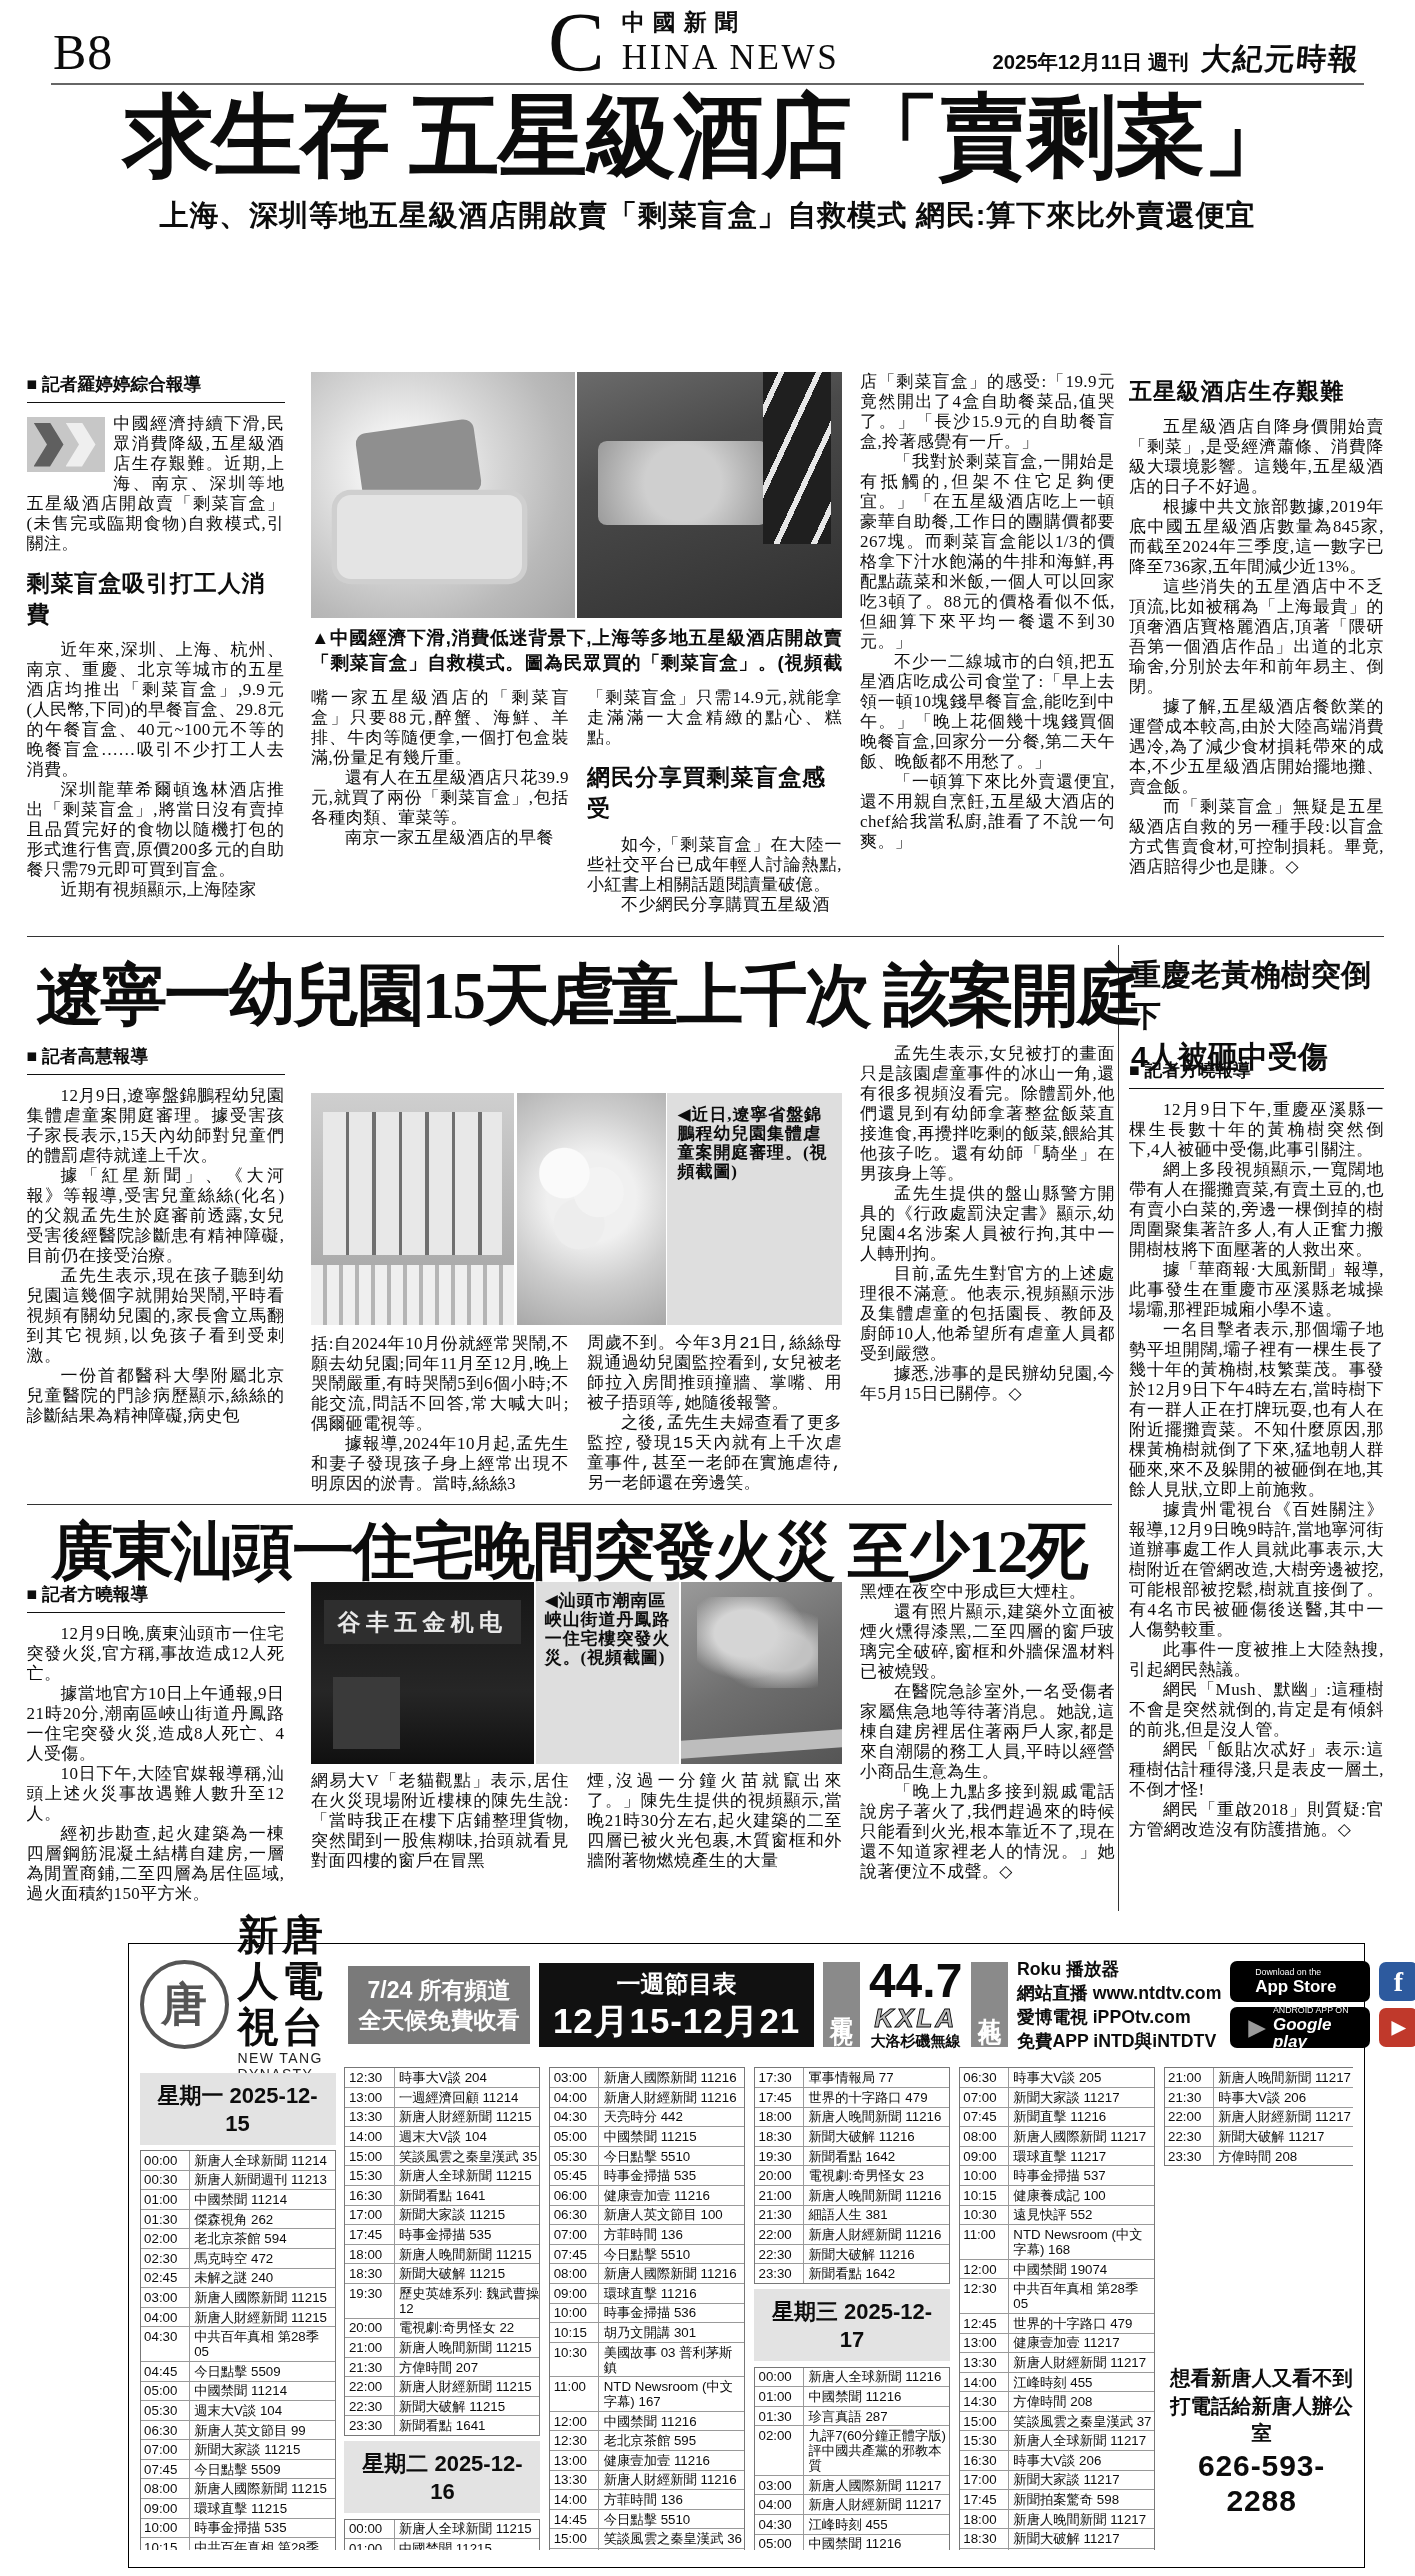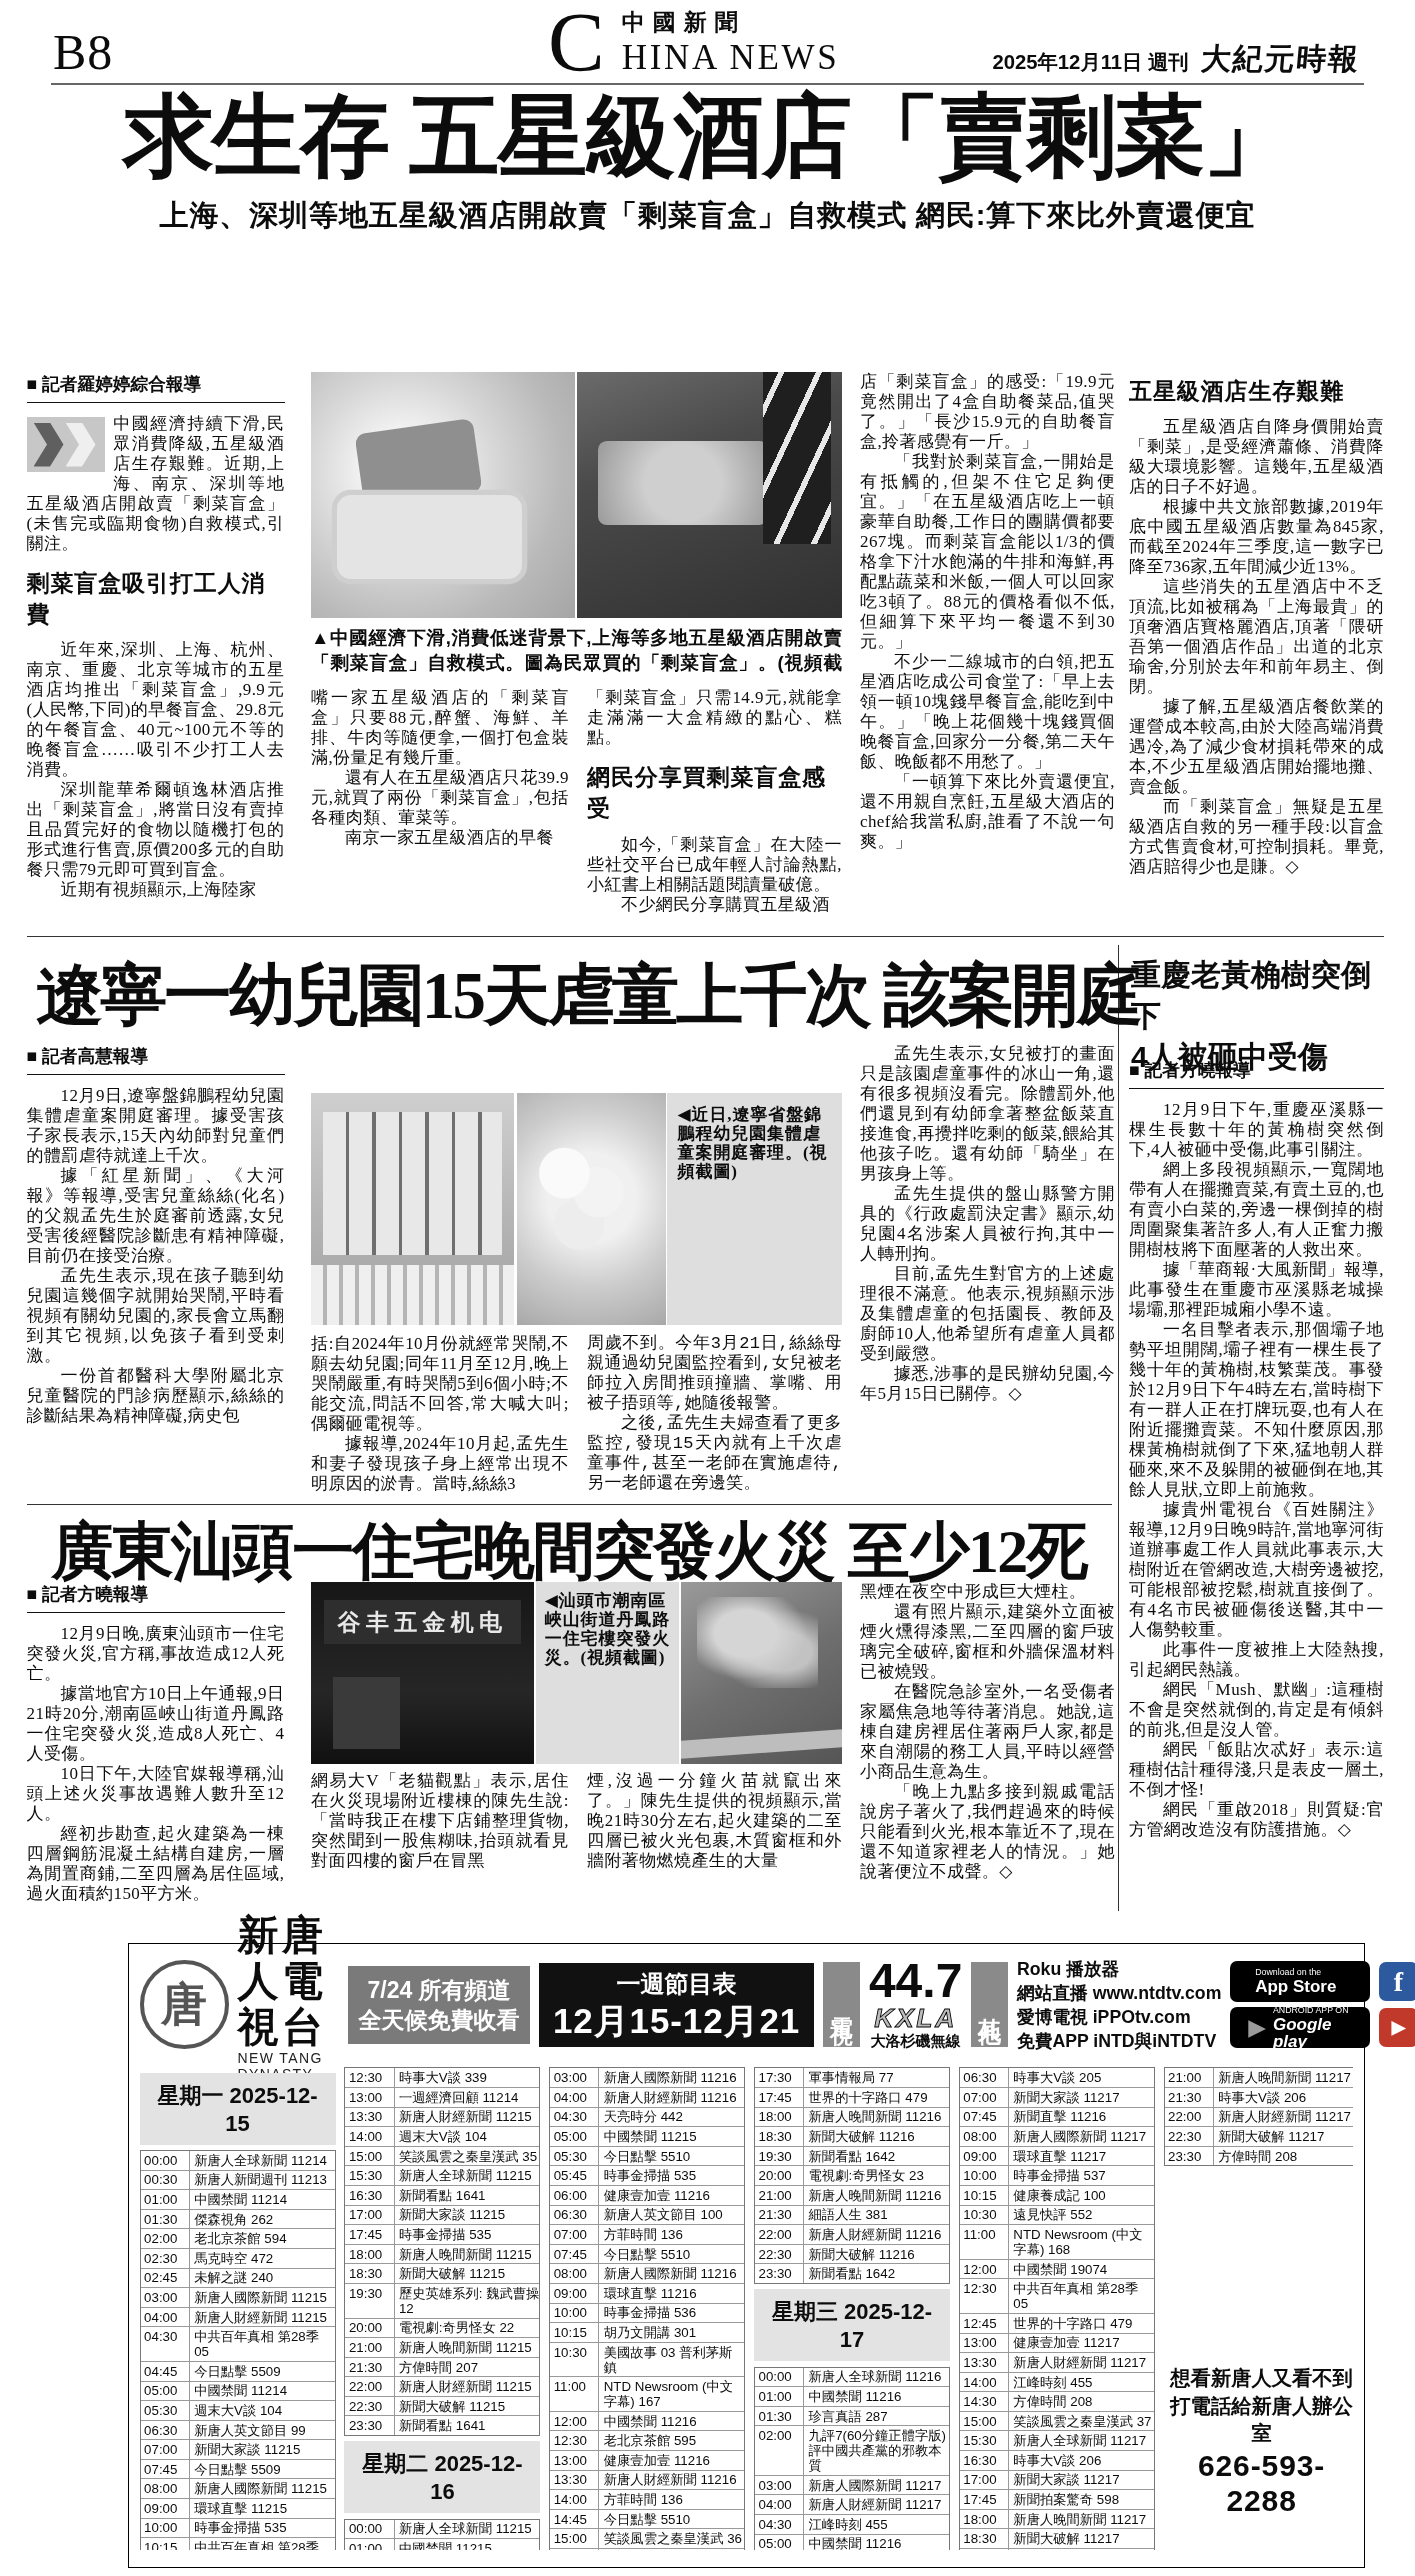--- a/index.html
+++ b/index.html
@@ -445,21 +445,21 @@
             <div class="srow">
               <span class="stime">10:30</span>
               <span class="sprog">新唐人英文節目 99</span>
             </div>
           </div>
         </div>
       <div class="sched-col">
           <div class="rowgrp">
             <div class="srow">
               <span class="stime">12:30</span>
-              <span class="sprog">時事大V談 339</span>
+              <span class="sprog">時事大V談 204</span>
             </div>
             <div class="srow">
               <span class="stime">13:00</span>
               <span class="sprog">一週經濟回顧 11214</span>
             </div>
             <div class="srow">
               <span class="stime">13:30</span>
               <span class="sprog">新唐人財經新聞 11215</span>
             </div>
             <div class="srow">

